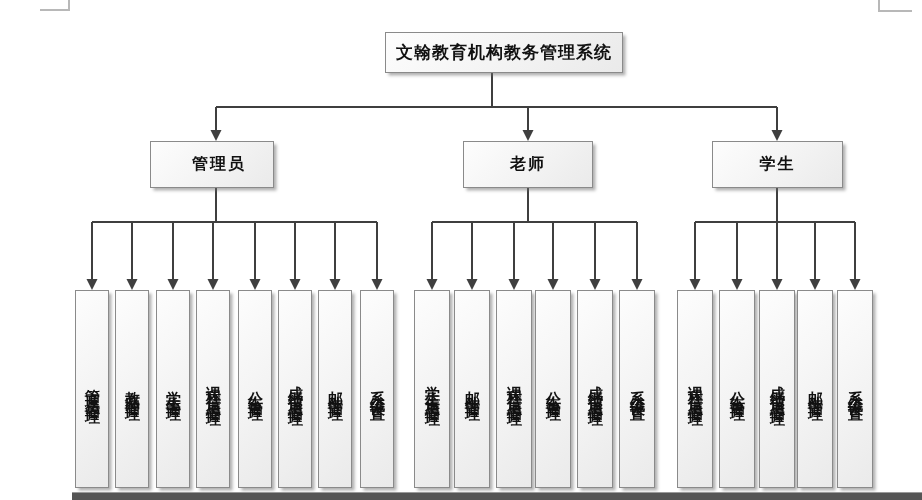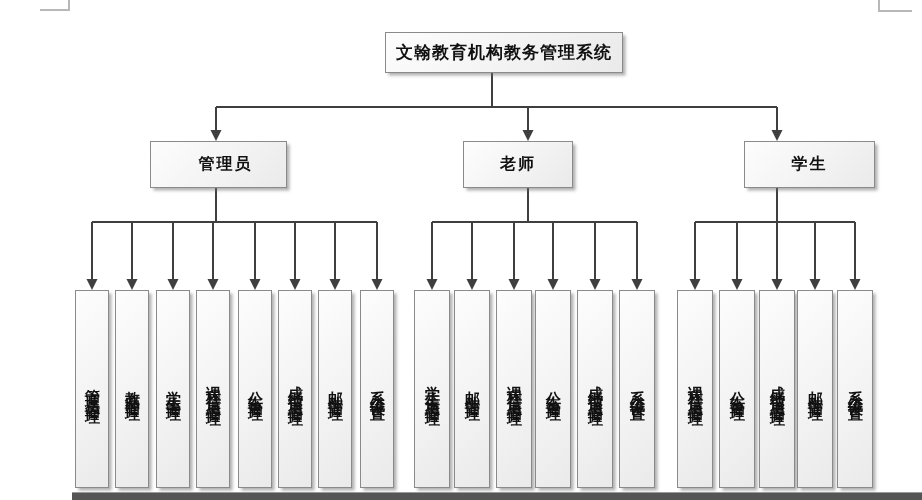--- a/index.html
+++ b/index.html
@@ -11,23 +11,23 @@
   .node{
     position:absolute;
     background:linear-gradient(135deg,#fdfdfd 0%,#f3f3f3 55%,#eaeaea 100%);
     border:1.5px solid #8a8a8a;
     box-shadow:2.5px 2.5px 3px rgba(110,110,110,.55);
     display:flex;align-items:center;justify-content:center;
     color:#111111;font-weight:bold;box-sizing:border-box;
   }
   .node.root{left:385px;top:32px;width:238px;height:41px;font-size:17px;letter-spacing:1px;}
   .node.branch{height:47px;top:141px;font-size:16px;letter-spacing:2px;}
-  .node.branch.b0{left:150px;width:137px;padding-left:14px;}
-  .node.branch.b1{left:463px;width:110px;}
-  .node.branch.b2{left:712px;width:131px;margin-left:32px;}
+  .node.branch.b0{left:150px;width:124px;padding-left:14px;}
+  .node.branch.b1{left:463px;width:130px;}
+  .node.branch.b2{left:712px;width:131px;}
   .node.leaf{
     writing-mode:vertical-lr;text-orientation:upright;
     font-size:15px;letter-spacing:5px;line-height:1;
   }
   .leaf-group{position:absolute;left:0;top:0;width:100%;height:100%;pointer-events:none;}
   .corner-mark{position:absolute;box-sizing:border-box;}
   .corner-mark.tl{left:40px;top:-2px;width:30px;height:13px;border-right:2px solid #b8b8b8;border-bottom:2px solid #b8b8b8;}
   .corner-mark.tr{left:878px;top:-2px;width:34px;height:14px;border-left:2px solid #b8b8b8;border-bottom:2px solid #b8b8b8;}
   .bottom-bar{position:absolute;left:72px;top:492px;width:850px;height:8px;background:#555555;border-top:1px solid #9a9a9a;}
 </style>

